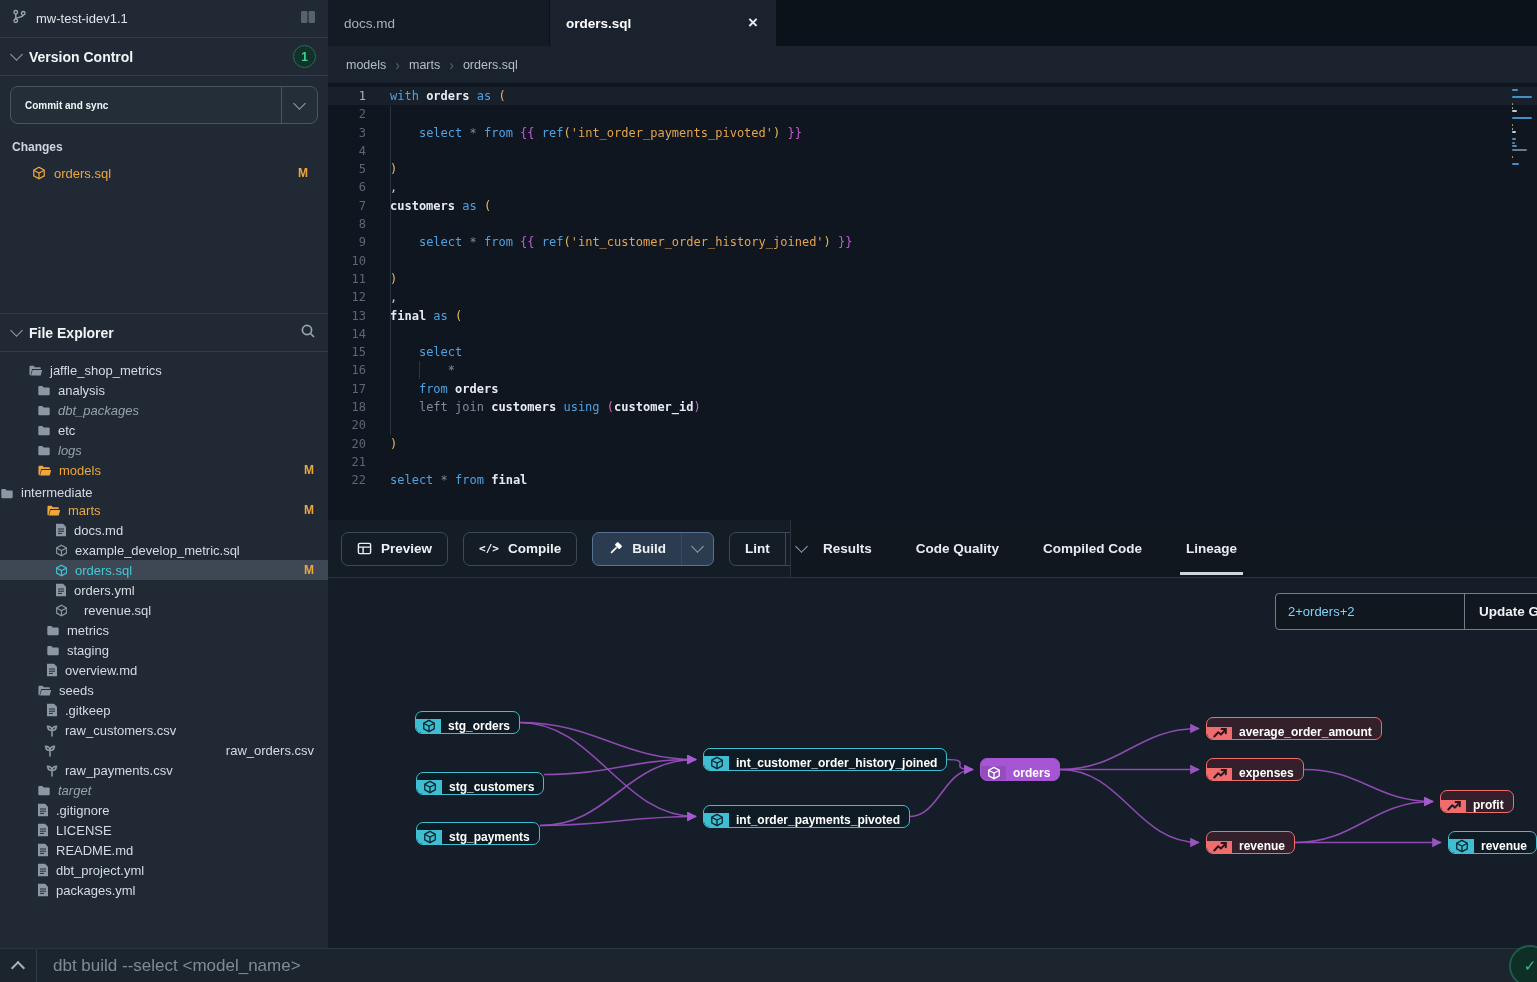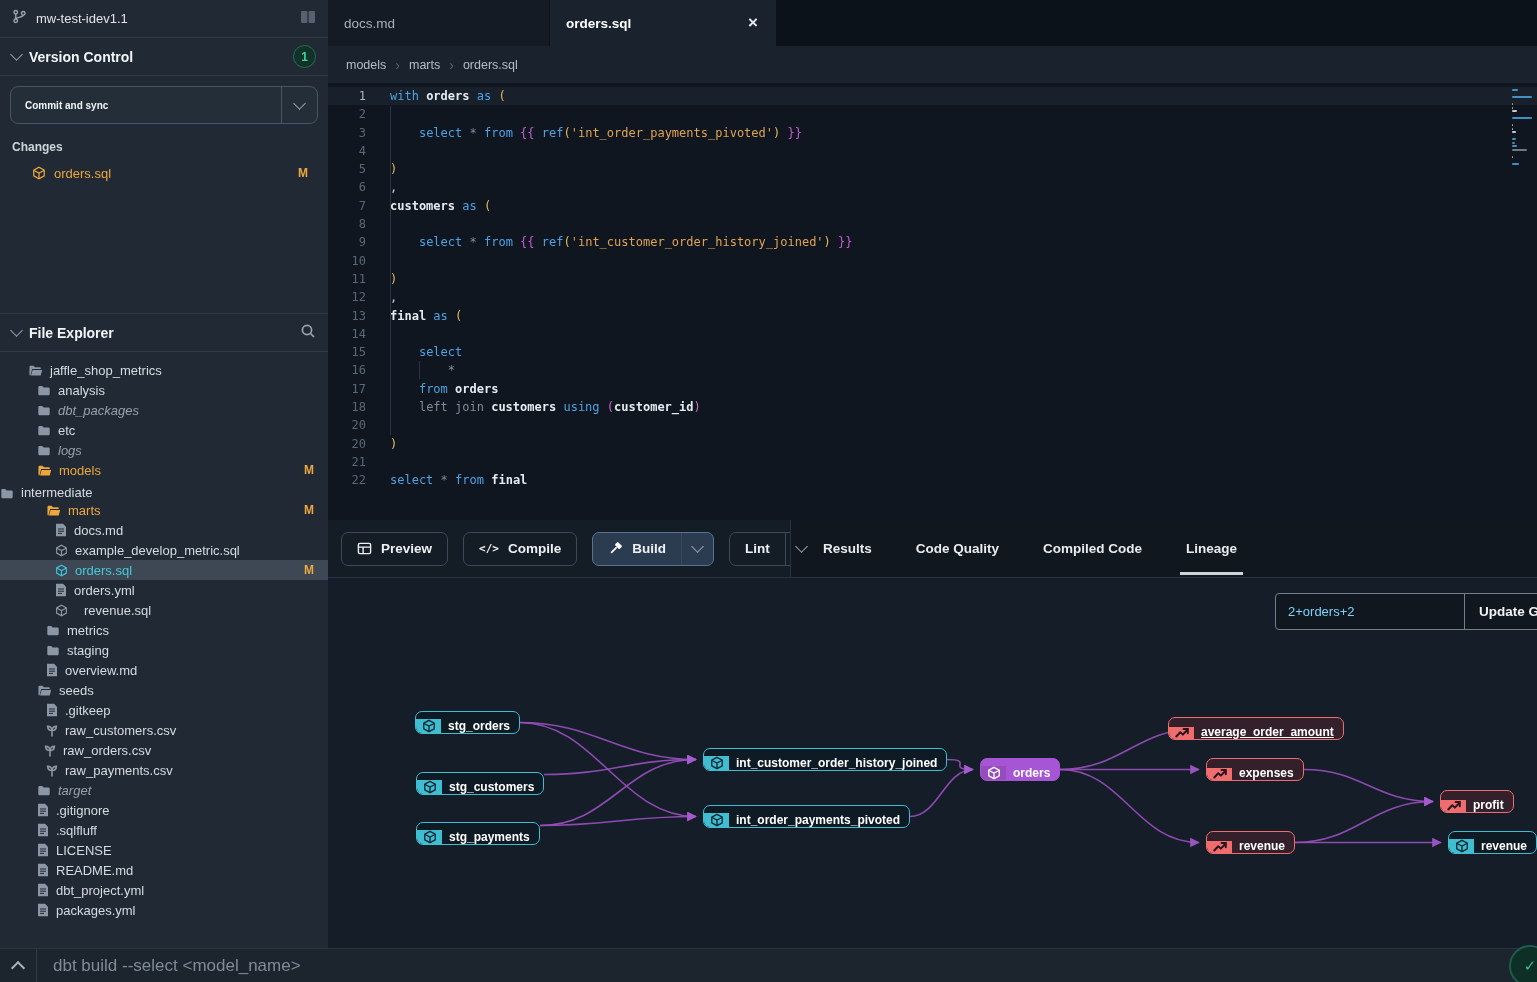--- a/index.html
+++ b/index.html
@@ -303,21 +303,21 @@
         <span class="nm">.gitkeep</span>
       </div>
       <div class="tree-row" style="padding-left: 46px;">
         <span style="display:flex">
           <svg width="12" height="13" viewBox="0 0 12 13" fill="none" stroke="#8b97a4" stroke-width="1.6" stroke-linecap="round">
             <path d="M6 12 V6.5 M6 6.5 C6 3.8 4.2 2.4 1.6 2.4 C1.8 5.2 3.6 6.5 6 6.5 M6 6.5 C6 3.8 7.8 2.4 10.4 2.4 C10.2 5.2 8.4 6.5 6 6.5"></path>
           </svg>
         </span>
         <span class="nm">raw_customers.csv</span>
       </div>
-      <div class="tree-row" style="padding-left: 44px;">
+      <div class="tree-row" style="padding-left: 44px; text-align: right;">
         <span style="display:flex">
           <svg width="12" height="13" viewBox="0 0 12 13" fill="none" stroke="#8b97a4" stroke-width="1.6" stroke-linecap="round">
             <path d="M6 12 V6.5 M6 6.5 C6 3.8 4.2 2.4 1.6 2.4 C1.8 5.2 3.6 6.5 6 6.5 M6 6.5 C6 3.8 7.8 2.4 10.4 2.4 C10.2 5.2 8.4 6.5 6 6.5"></path>
           </svg>
         </span>
         <span class="nm">raw_orders.csv</span>
       </div>
       <div class="tree-row" style="padding-left: 46px;">
         <span style="display:flex">
           <svg width="12" height="13" viewBox="0 0 12 13" fill="none" stroke="#8b97a4" stroke-width="1.6" stroke-linecap="round">
@@ -335,29 +335,20 @@
         <span class="nm">target</span>
       </div>
       <div class="tree-row" style="padding-left: 37px;">
         <span style="display:flex">
           <svg width="12" height="14" viewBox="0 0 12 14">
             <path d="M1 0.8 H8 L11 3.8 V13.2 H1 Z" fill="#8b97a4"></path>
             <path d="M3 6 H9 M3 8.2 H9 M3 10.4 H7" stroke="#212a34" stroke-width="1"></path>
           </svg>
         </span>
         <span class="nm">.gitignore</span>
-      </div>
-      <div class="tree-row" style="padding-left: 37px;">
-        <span style="display:flex">
-          <svg width="12" height="14" viewBox="0 0 12 14">
-            <path d="M1 0.8 H8 L11 3.8 V13.2 H1 Z" fill="#8b97a4"></path>
-            <path d="M3 6 H9 M3 8.2 H9 M3 10.4 H7" stroke="#212a34" stroke-width="1"></path>
-          </svg>
-        </span>
-        <span class="nm">.sqlfluff</span>
       </div>
       <div class="tree-row" style="padding-left: 37px;">
         <span style="display:flex">
           <svg width="12" height="14" viewBox="0 0 12 14">
             <path d="M1 0.8 H8 L11 3.8 V13.2 H1 Z" fill="#8b97a4"></path>
             <path d="M3 6 H9 M3 8.2 H9 M3 10.4 H7" stroke="#212a34" stroke-width="1"></path>
           </svg>
         </span>
         <span class="nm">LICENSE</span>
       </div>
@@ -581,21 +572,21 @@
       </div>
       <div class="gnode type-selected" style="left: 652px; top: 180px;">
         <span class="gicon">
           <svg width="14" height="14" viewBox="0 0 16 16" fill="none" stroke="#ffffff" stroke-width="1.5">
             <path d="M8 1.5 L14 4.8 V11.2 L8 14.5 L2 11.2 V4.8 Z"></path>
             <path d="M2.3 5.1 L8 8 L13.7 5.1 M8 8 V14.2"></path>
           </svg>
         </span>
         <span class="glabel">orders</span>
       </div>
-      <div class="gnode type-metric" style="left: 840px; top: 139px; text-decoration: underline;">
+      <div class="gnode type-metric" style="left: 878px; top: 139px;">
         <span class="gicon">
           <svg width="14" height="12" viewBox="0 0 16 12" fill="none">
             <path d="M1.5 10 L6 5.2 L9 7.8 L14 2.6" stroke="#2a1420" stroke-width="2.3" stroke-linecap="round" stroke-linejoin="round"></path>
             <path d="M9.8 1.4 H14.6 V6.2" fill="none" stroke="#2a1420" stroke-width="2.3" stroke-linecap="round"></path>
           </svg>
         </span>
         <span class="glabel">average_order_amount</span>
       </div>
       <div class="gnode type-metric" style="left: 878px; top: 180px;">
         <span class="gicon">

